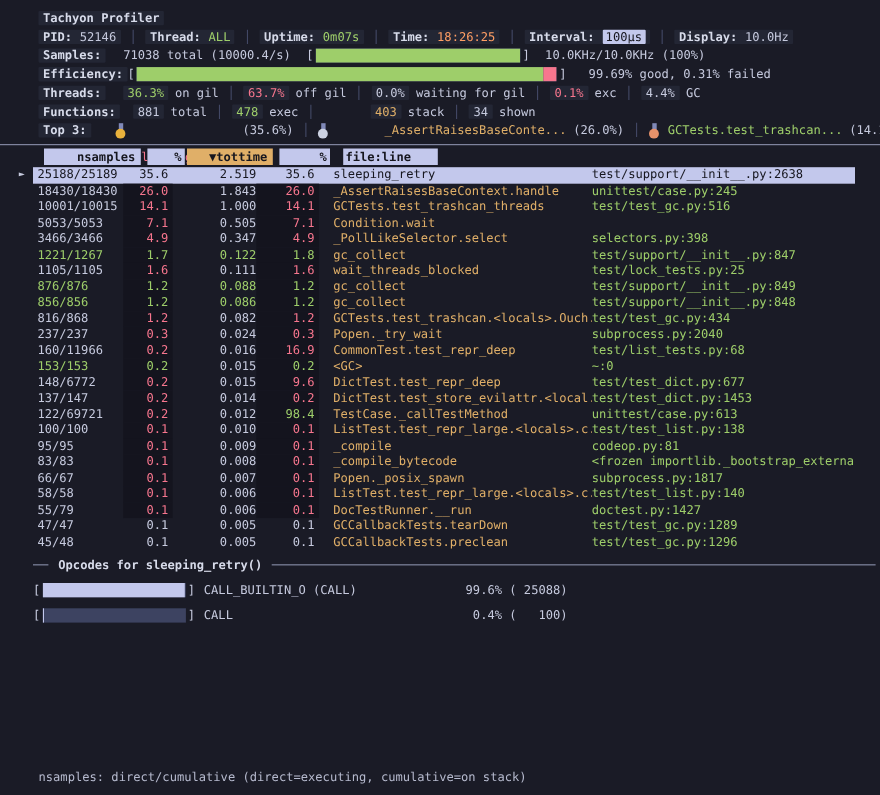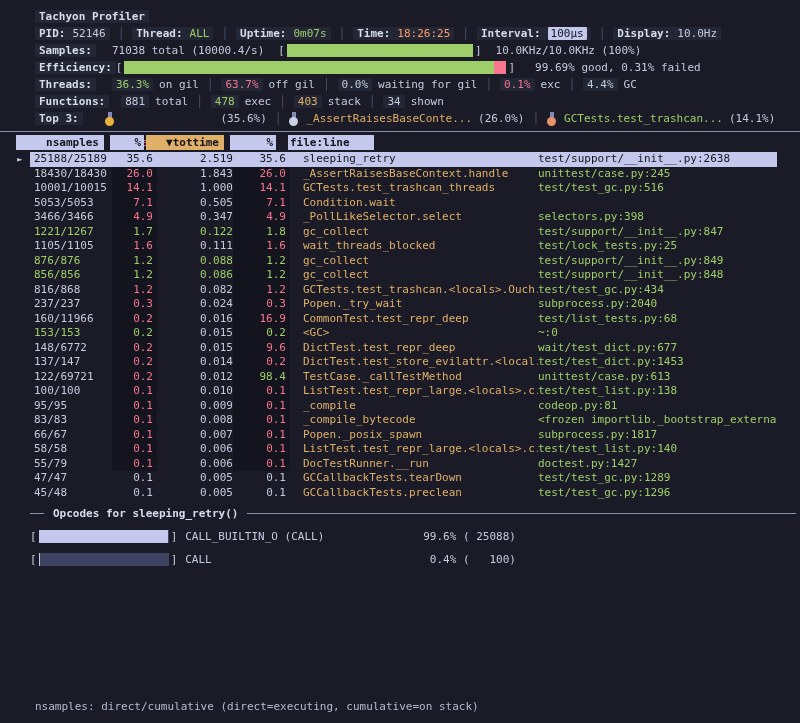--- a/index.html
+++ b/index.html
@@ -10,41 +10,41 @@
   *{margin:0;padding:0;box-sizing:border-box;}
   html,body{background:#101018;}
   body{font-family:"DejaVu Sans Mono","Liberation Mono",monospace;}
   .screen{position:relative;width:800px;height:723px;background:var(--bg);color:var(--fg);
           font-size:11px;overflow:hidden;padding-top:8px;}
   .hline{height:17px;display:flex;align-items:center;padding-left:35px;white-space:pre;}
   .chip{background:var(--chip);padding:0 4px;border-radius:1px;}
   .lbl{font-weight:bold;color:#d7dbea;}
   .val{color:var(--fg);}
   .sep{color:var(--sep);margin:0 8px;}
-  .green{color:var(--green);} .red{color:var(--red);margin-top:47px;} .amber{color:var(--amber);}
+  .green{color:var(--green);} .red{color:var(--red);margin-top:47px;} .amber{color:var(--amber);margin-left:43px;}
   .orange{color:var(--orange);} .fg{color:var(--fg);}
   .badge{background:var(--lav);color:var(--darktext);padding:0 3px;border-radius:1px;}
   .seg .lbl{margin-right:7px;}
   .bracket{color:var(--fg);}
   .bar{display:inline-block;height:13px;background:var(--graybar);position:relative;overflow:hidden;vertical-align:middle;}
   .bar .fill{position:absolute;left:0;top:0;bottom:0;background:var(--green);}
   .samples-bar{width:186px;margin:0 2px;}
   .eff-bar{width:382px;margin:0 2px;display:inline-flex;}
   .eff-good{background:var(--green);flex:1;}
   .eff-fail{background:var(--red);width:12px;}
   .stat-txt{margin-left:6px;}
   .medal{display:inline-block;width:10px;height:14px;position:relative;margin-right:7px;}
   .medal::before{content:'';position:absolute;top:0;left:3px;width:4px;height:7px;background:#8089b8;}
   .medal::after{content:'';position:absolute;bottom:0;left:0;width:9px;height:9px;border-radius:50%;}
   .medal.gold::after{background:#e9b23c;}
   .medal.silver::after{background:#ccd2e2;}
   .medal.bronze::after{background:#e8926a;}
   .hsep{border:none;border-top:1px solid var(--line);margin:4px 0 3px 0;}
   
-  .thead{display:flex;align-items:center;height:15px;padding-left:16px;margin-bottom:2px;}
+  .thead{display:flex;align-items:center;height:15px;padding-left:40px;margin-bottom:2px;}
   .hchip{background:var(--lav);color:var(--darktext);font-weight:bold;height:15px;line-height:15px;}
   .hc-ns{width:88px;text-align:right;padding-right:5px;}
   .g6{width:6px;} .g2{width:2px;}
   .hc-p1{width:34px;text-align:right;padding-right:3px;}
   .hc-tt{width:78px;text-align:right;padding-right:5px;background:var(--amber);}
   .hc-p2{width:46px;text-align:right;padding-right:3px;}
   .hc-fn{width:236px;padding-left:4px;}
   .hc-fl{width:86px;padding-left:2px;}
   .tbody{}
   .row{display:flex;align-items:center;height:14.5px;line-height:14.5px;white-space:pre;}
@@ -159,21 +159,21 @@
       <div class="row normal"><span class="c-gutter"></span><span class="c-ns">5053/5053</span><span class="c-p1">7.1</span><span class="c-tt">0.505</span><span class="c-p2">7.1</span><span class="c-fn">Condition.wait</span></div>
       <div class="row normal"><span class="c-gutter"></span><span class="c-ns">3466/3466</span><span class="c-p1">4.9</span><span class="c-tt">0.347</span><span class="c-p2">4.9</span><span class="c-fn">_PollLikeSelector.select</span><span class="c-fl">selectors.py:398</span></div>
       <div class="row new"><span class="c-gutter"></span><span class="c-ns">1221/1267</span><span class="c-p1">1.7</span><span class="c-tt">0.122</span><span class="c-p2">1.8</span><span class="c-fn">gc_collect</span><span class="c-fl">test/support/__init__.py:847</span></div>
       <div class="row normal"><span class="c-gutter"></span><span class="c-ns">1105/1105</span><span class="c-p1">1.6</span><span class="c-tt">0.111</span><span class="c-p2">1.6</span><span class="c-fn">wait_threads_blocked</span><span class="c-fl">test/lock_tests.py:25</span></div>
       <div class="row new"><span class="c-gutter"></span><span class="c-ns">876/876</span><span class="c-p1">1.2</span><span class="c-tt">0.088</span><span class="c-p2">1.2</span><span class="c-fn">gc_collect</span><span class="c-fl">test/support/__init__.py:849</span></div>
       <div class="row new"><span class="c-gutter"></span><span class="c-ns">856/856</span><span class="c-p1">1.2</span><span class="c-tt">0.086</span><span class="c-p2">1.2</span><span class="c-fn">gc_collect</span><span class="c-fl">test/support/__init__.py:848</span></div>
       <div class="row normal"><span class="c-gutter"></span><span class="c-ns">816/868</span><span class="c-p1">1.2</span><span class="c-tt">0.082</span><span class="c-p2">1.2</span><span class="c-fn">GCTests.test_trashcan.&lt;locals&gt;.Ouch...</span><span class="c-fl">test/test_gc.py:434</span></div>
       <div class="row normal"><span class="c-gutter"></span><span class="c-ns">237/237</span><span class="c-p1">0.3</span><span class="c-tt">0.024</span><span class="c-p2">0.3</span><span class="c-fn">Popen._try_wait</span><span class="c-fl">subprocess.py:2040</span></div>
       <div class="row normal"><span class="c-gutter"></span><span class="c-ns">160/11966</span><span class="c-p1">0.2</span><span class="c-tt">0.016</span><span class="c-p2">16.9</span><span class="c-fn">CommonTest.test_repr_deep</span><span class="c-fl">test/list_tests.py:68</span></div>
       <div class="row newt"><span class="c-gutter"></span><span class="c-ns">153/153</span><span class="c-p1">0.2</span><span class="c-tt">0.015</span><span class="c-p2">0.2</span><span class="c-fn">&lt;GC&gt;</span><span class="c-fl">~:0</span></div>
-      <div class="row normal"><span class="c-gutter"></span><span class="c-ns">148/6772</span><span class="c-p1">0.2</span><span class="c-tt">0.015</span><span class="c-p2">9.6</span><span class="c-fn">DictTest.test_repr_deep</span><span class="c-fl">wait/test_dict.py:677</span></div>
+      <div class="row normal"><span class="c-gutter"></span><span class="c-ns">148/6772</span><span class="c-p1">0.2</span><span class="c-tt">0.015</span><span class="c-p2">9.6</span><span class="c-fn">DictTest.test_repr_deep</span><span class="c-fl">test/test_dict.py:677</span></div>
       <div class="row normal"><span class="c-gutter"></span><span class="c-ns">137/147</span><span class="c-p1">0.2</span><span class="c-tt">0.014</span><span class="c-p2">0.2</span><span class="c-fn">DictTest.test_store_evilattr.&lt;local...</span><span class="c-fl">test/test_dict.py:1453</span></div>
       <div class="row normal"><span class="c-gutter"></span><span class="c-ns">122/69721</span><span class="c-p1">0.2</span><span class="c-tt">0.012</span><span class="c-p2 green">98.4</span><span class="c-fn">TestCase._callTestMethod</span><span class="c-fl">unittest/case.py:613</span></div>
       <div class="row normal"><span class="c-gutter"></span><span class="c-ns">100/100</span><span class="c-p1">0.1</span><span class="c-tt">0.010</span><span class="c-p2">0.1</span><span class="c-fn">ListTest.test_repr_large.&lt;locals&gt;.c...</span><span class="c-fl">test/test_list.py:138</span></div>
       <div class="row normal"><span class="c-gutter"></span><span class="c-ns">95/95</span><span class="c-p1">0.1</span><span class="c-tt">0.009</span><span class="c-p2">0.1</span><span class="c-fn">_compile</span><span class="c-fl">codeop.py:81</span></div>
       <div class="row normal"><span class="c-gutter"></span><span class="c-ns">83/83</span><span class="c-p1">0.1</span><span class="c-tt">0.008</span><span class="c-p2">0.1</span><span class="c-fn">_compile_bytecode</span><span class="c-fl">&lt;frozen importlib._bootstrap_externa</span></div>
       <div class="row normal"><span class="c-gutter"></span><span class="c-ns">66/67</span><span class="c-p1">0.1</span><span class="c-tt">0.007</span><span class="c-p2">0.1</span><span class="c-fn">Popen._posix_spawn</span><span class="c-fl">subprocess.py:1817</span></div>
       <div class="row normal"><span class="c-gutter"></span><span class="c-ns">58/58</span><span class="c-p1">0.1</span><span class="c-tt">0.006</span><span class="c-p2">0.1</span><span class="c-fn">ListTest.test_repr_large.&lt;locals&gt;.c...</span><span class="c-fl">test/test_list.py:140</span></div>
       <div class="row normal"><span class="c-gutter"></span><span class="c-ns">55/79</span><span class="c-p1">0.1</span><span class="c-tt">0.006</span><span class="c-p2">0.1</span><span class="c-fn">DocTestRunner.__run</span><span class="c-fl">doctest.py:1427</span></div>
       <div class="row dim"><span class="c-gutter"></span><span class="c-ns">47/47</span><span class="c-p1">0.1</span><span class="c-tt">0.005</span><span class="c-p2">0.1</span><span class="c-fn">GCCallbackTests.tearDown</span><span class="c-fl">test/test_gc.py:1289</span></div>
       <div class="row dim"><span class="c-gutter"></span><span class="c-ns">45/48</span><span class="c-p1">0.1</span><span class="c-tt">0.005</span><span class="c-p2">0.1</span><span class="c-fn">GCCallbackTests.preclean</span><span class="c-fl">test/test_gc.py:1296</span></div>

